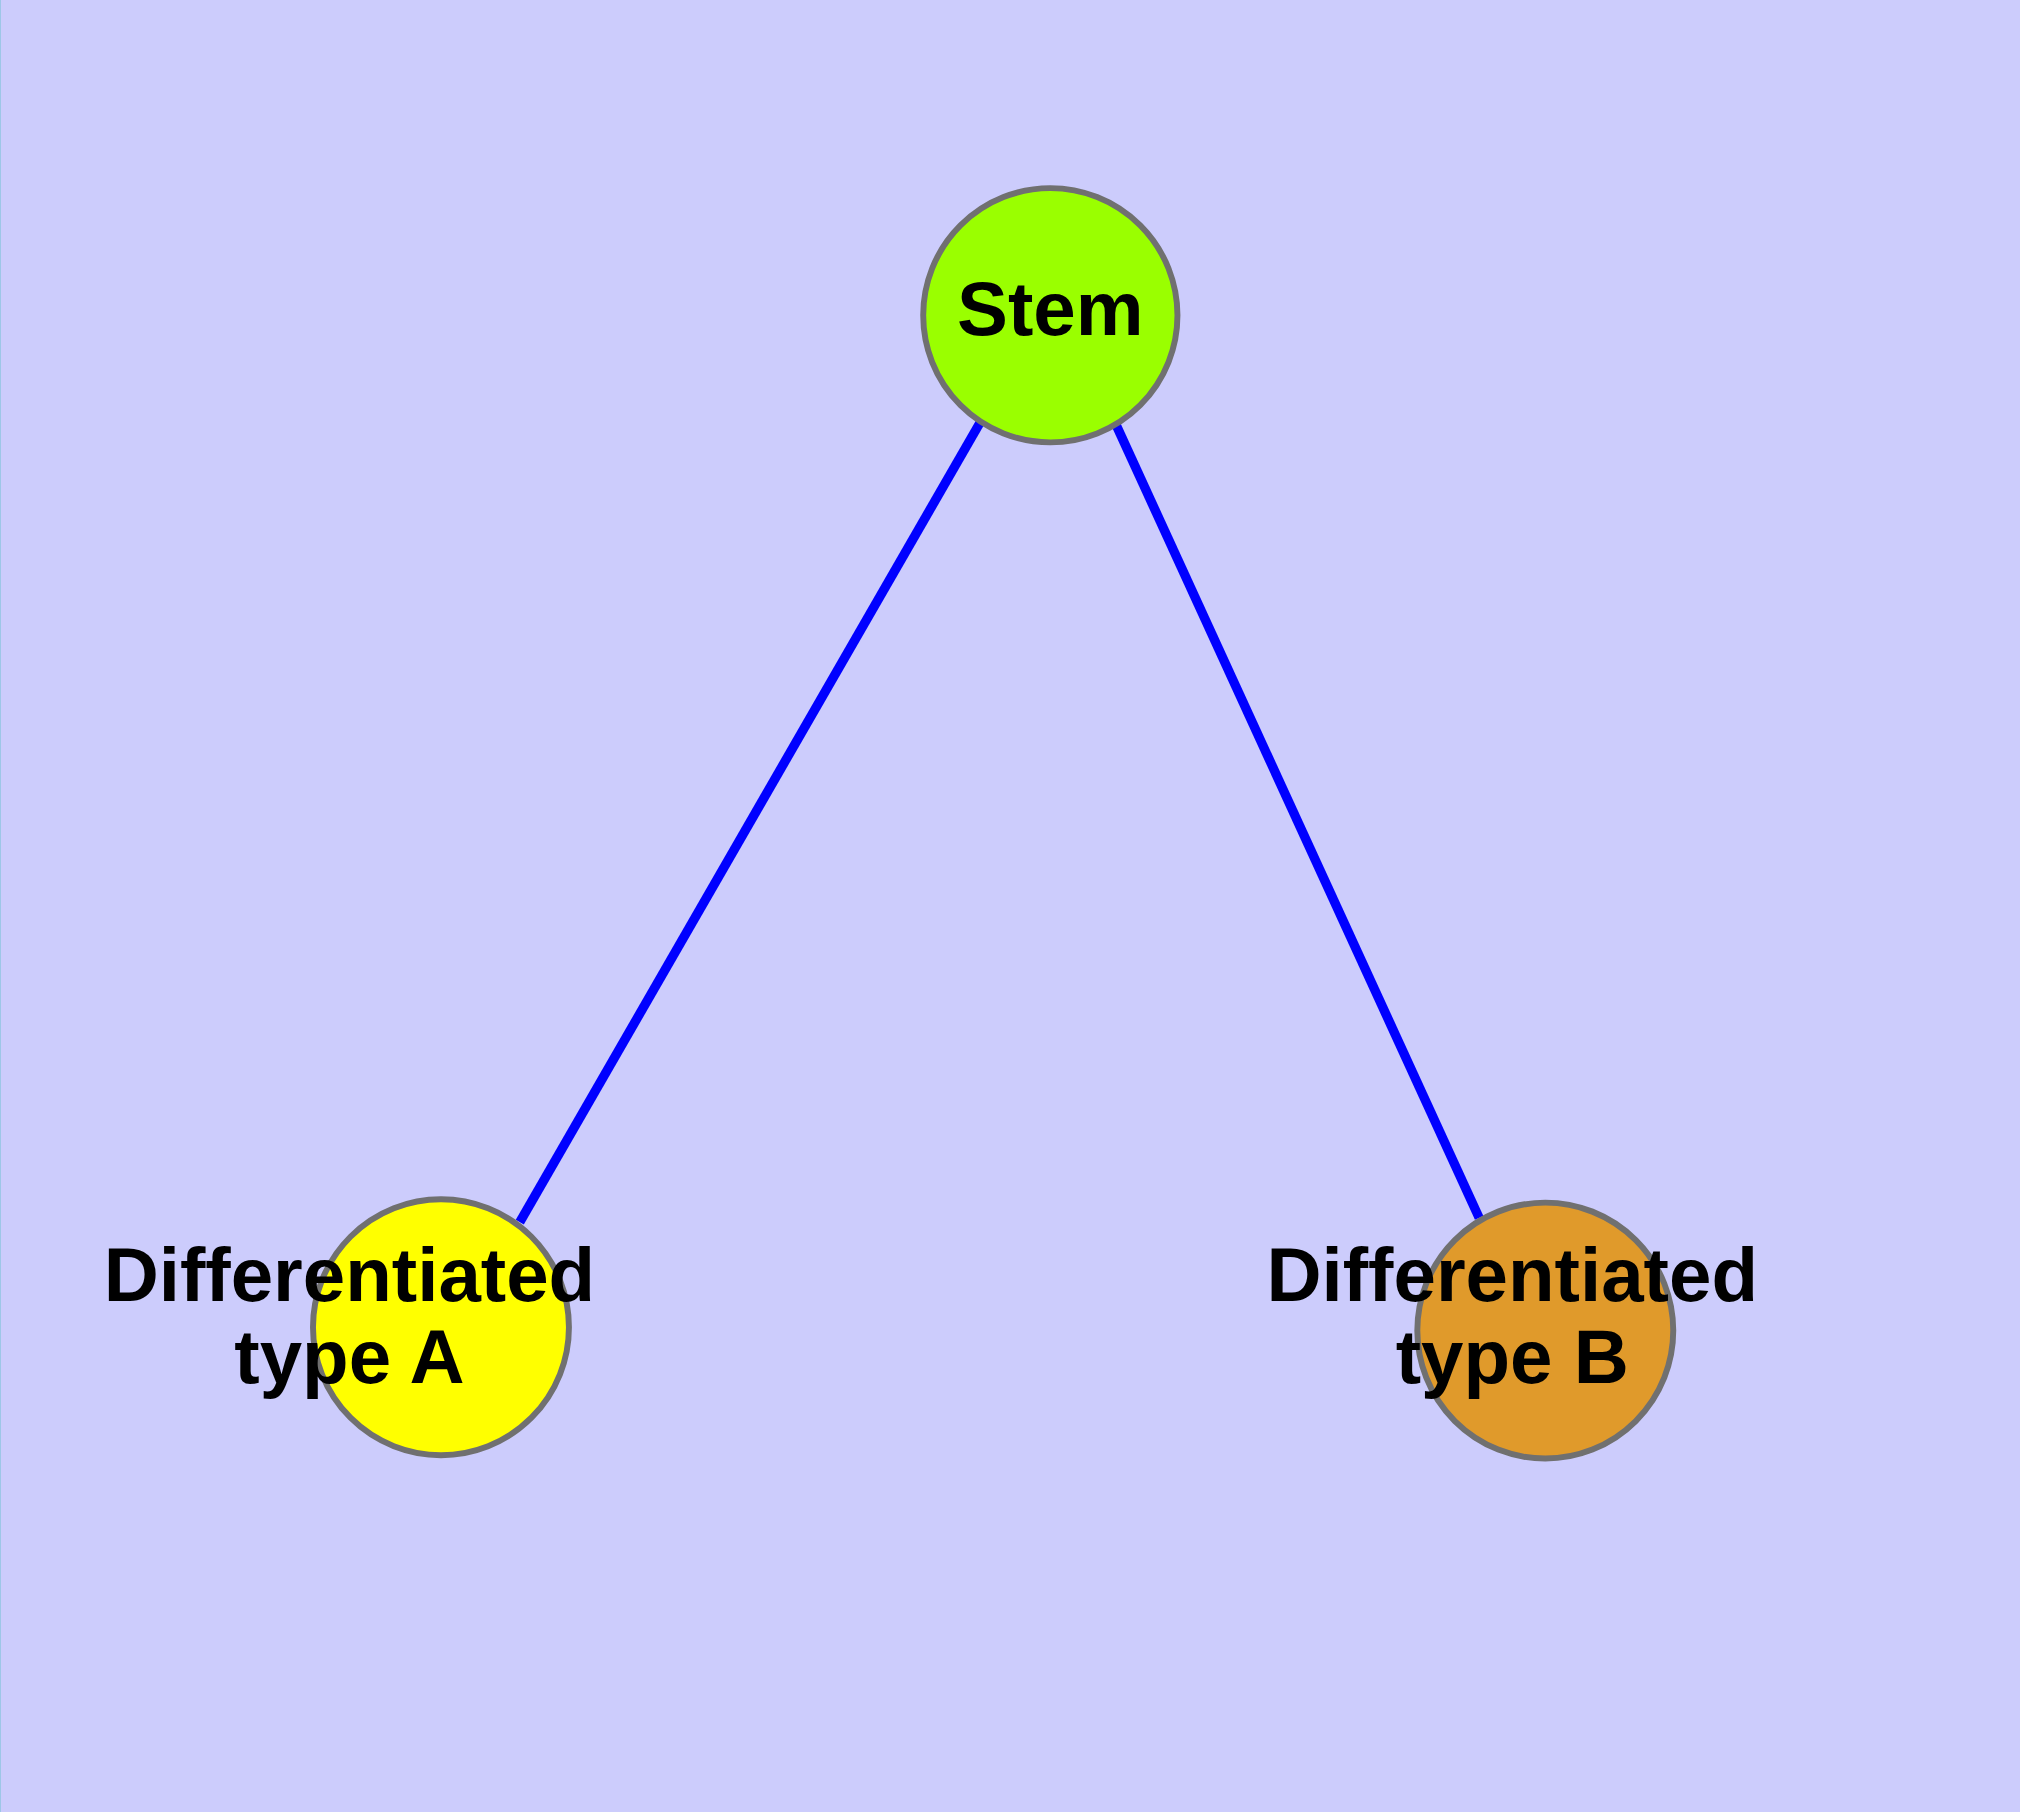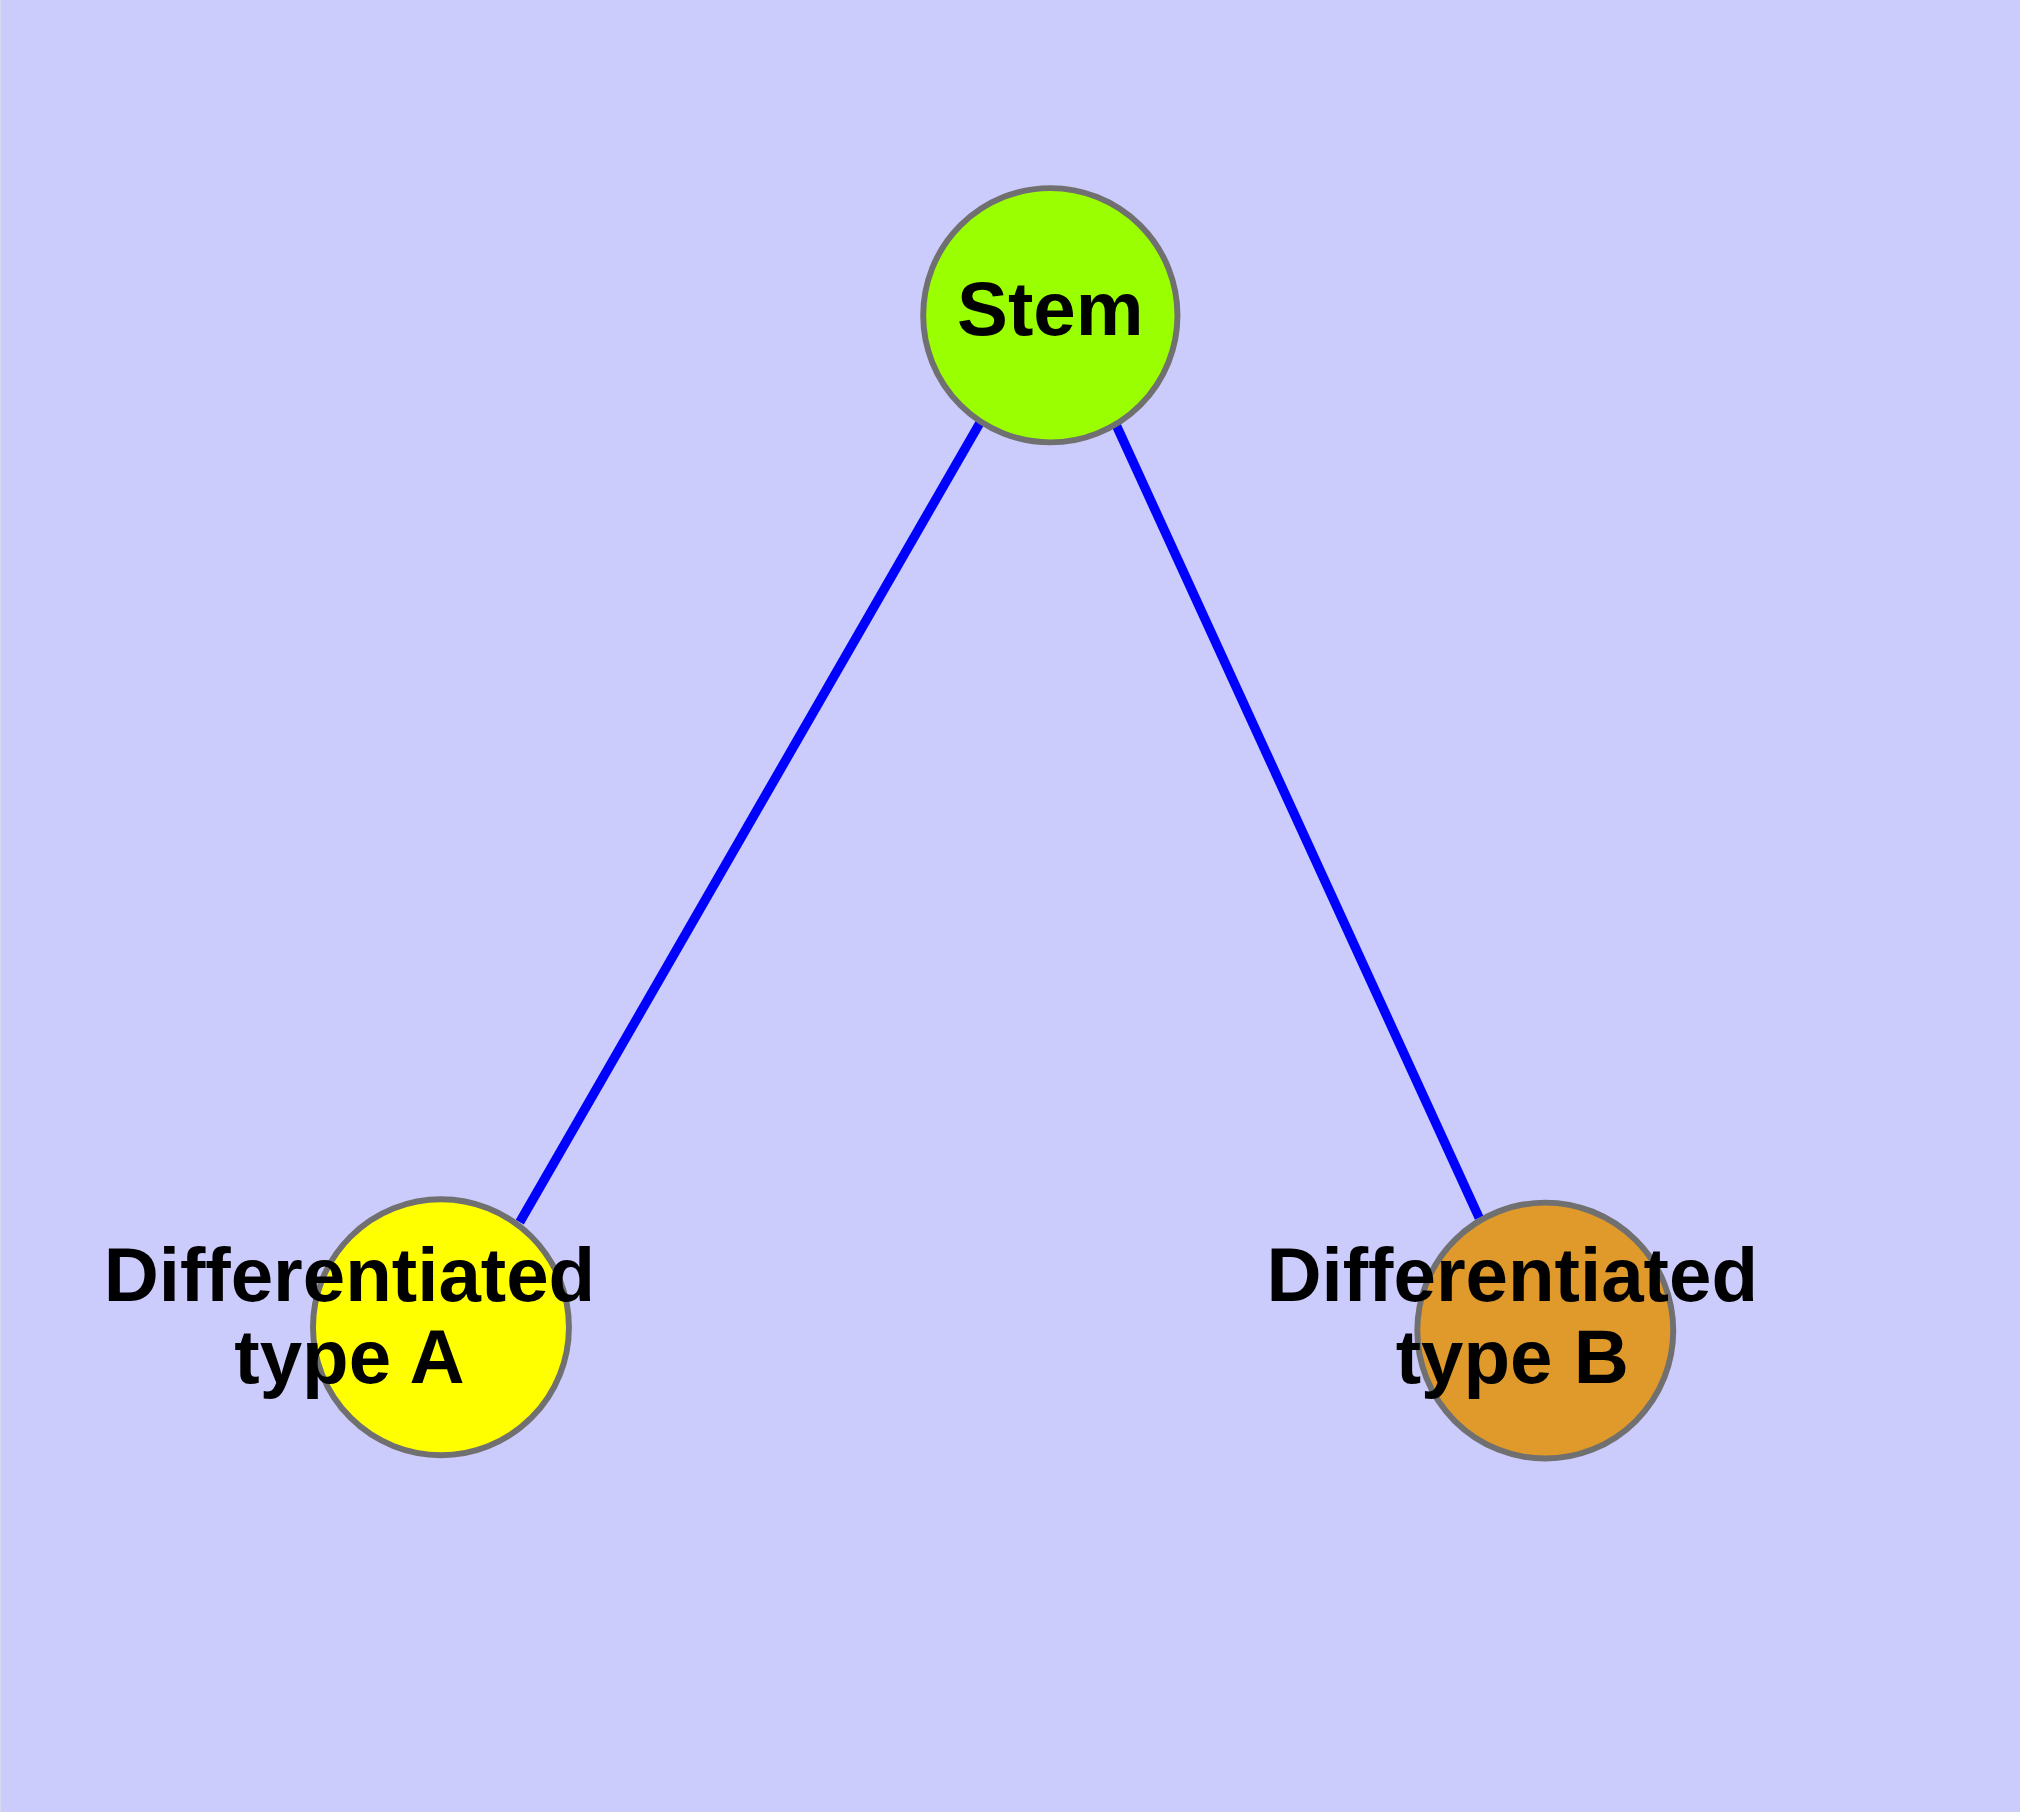--- a/index.html
+++ b/index.html
@@ -36,21 +36,21 @@
     dominant-baseline: middle;
     paint-order: normal;
   }
   .edge-line {
     stroke-linecap: butt;
   }
 </style>
 </head>
 <body style="width: 2021px; height: 1812px; background: rgb(204, 204, 252);">
 
-<div id="canvas-root" style="width: 2021px; height: 1812px; background: #fef9c3;">
+<div id="canvas-root" style="width: 2021px; height: 1812px; background: #14b8a6;">
   <svg id="graph-svg" viewBox="0 0 2384 2138" style="width: 2021px; height: 1812px;">
     <rect x="0" y="0" width="2384" height="2138" fill="#ccccfc"></rect>
 
     <g>
       <line class="edge-line" x1="1157" y1="497" x2="613" y2="1442" stroke="#0000ff" stroke-width="11"></line>
       <line class="edge-line" x1="1316" y1="500" x2="1745" y2="1437" stroke="#0000ff" stroke-width="11"></line>
     </g>
 
     <g>
       <circle cx="1239" cy="372" r="150" fill="#9aff00" stroke="#707070" stroke-width="7"></circle>

